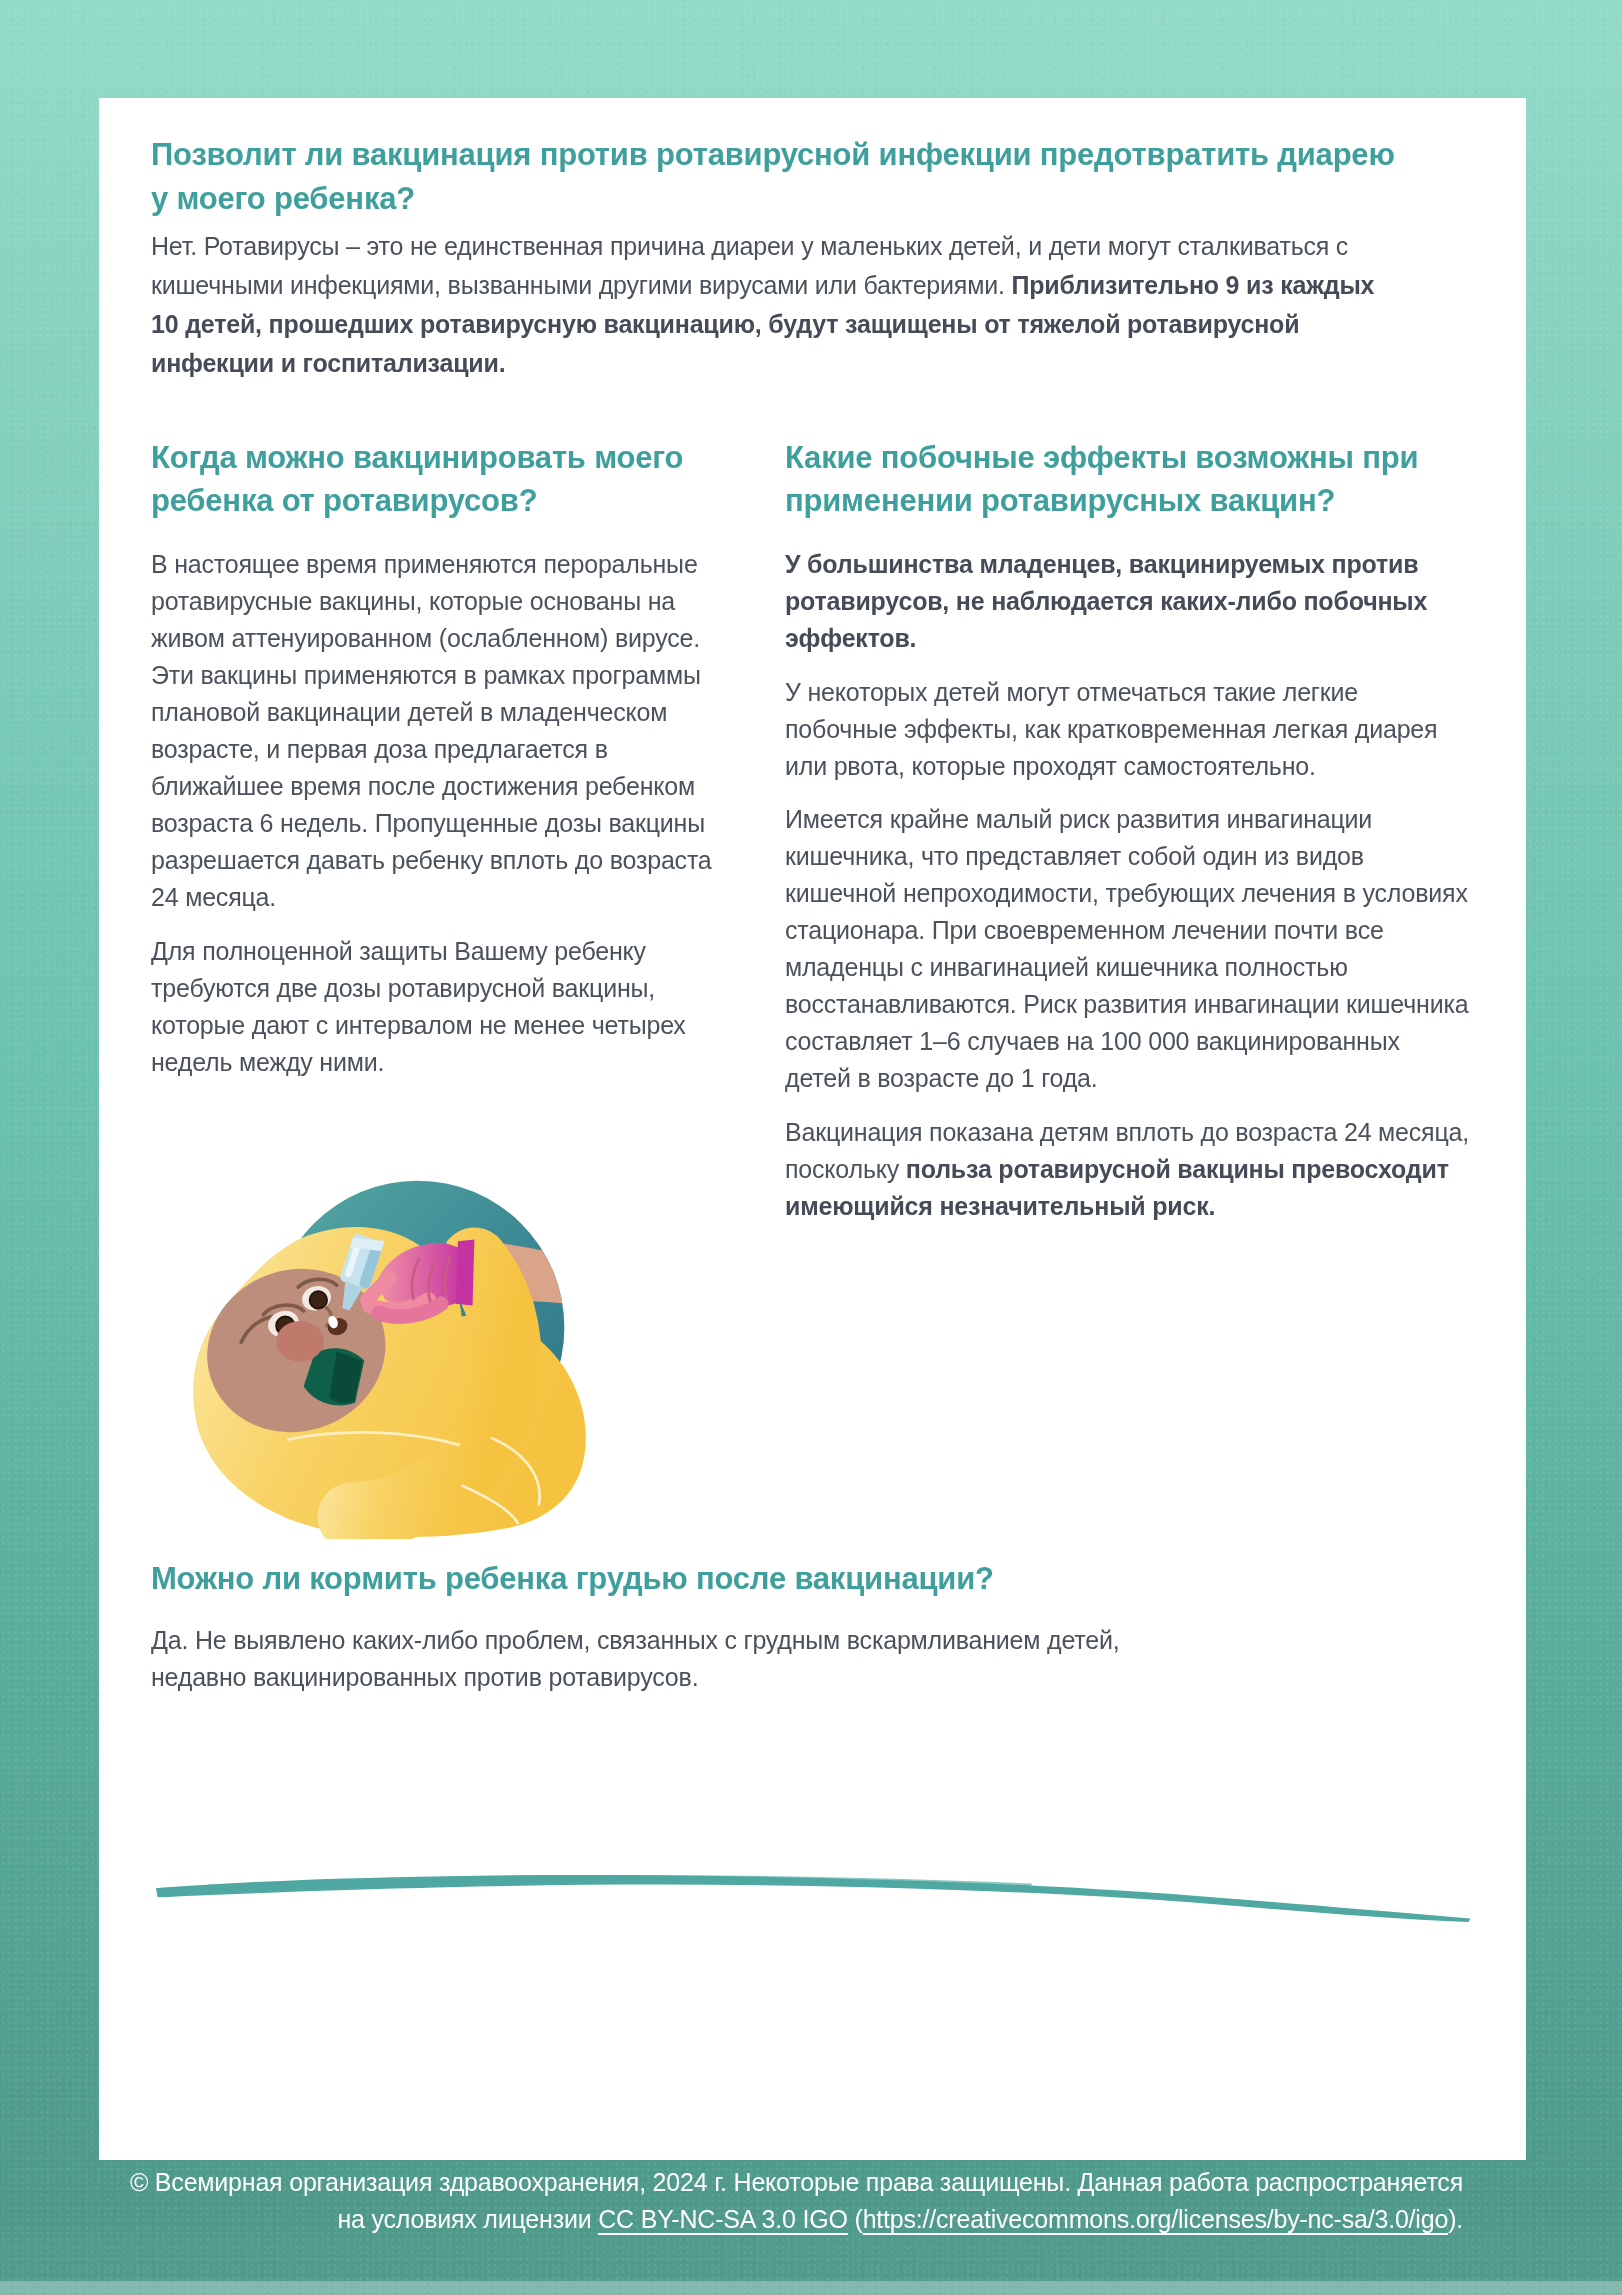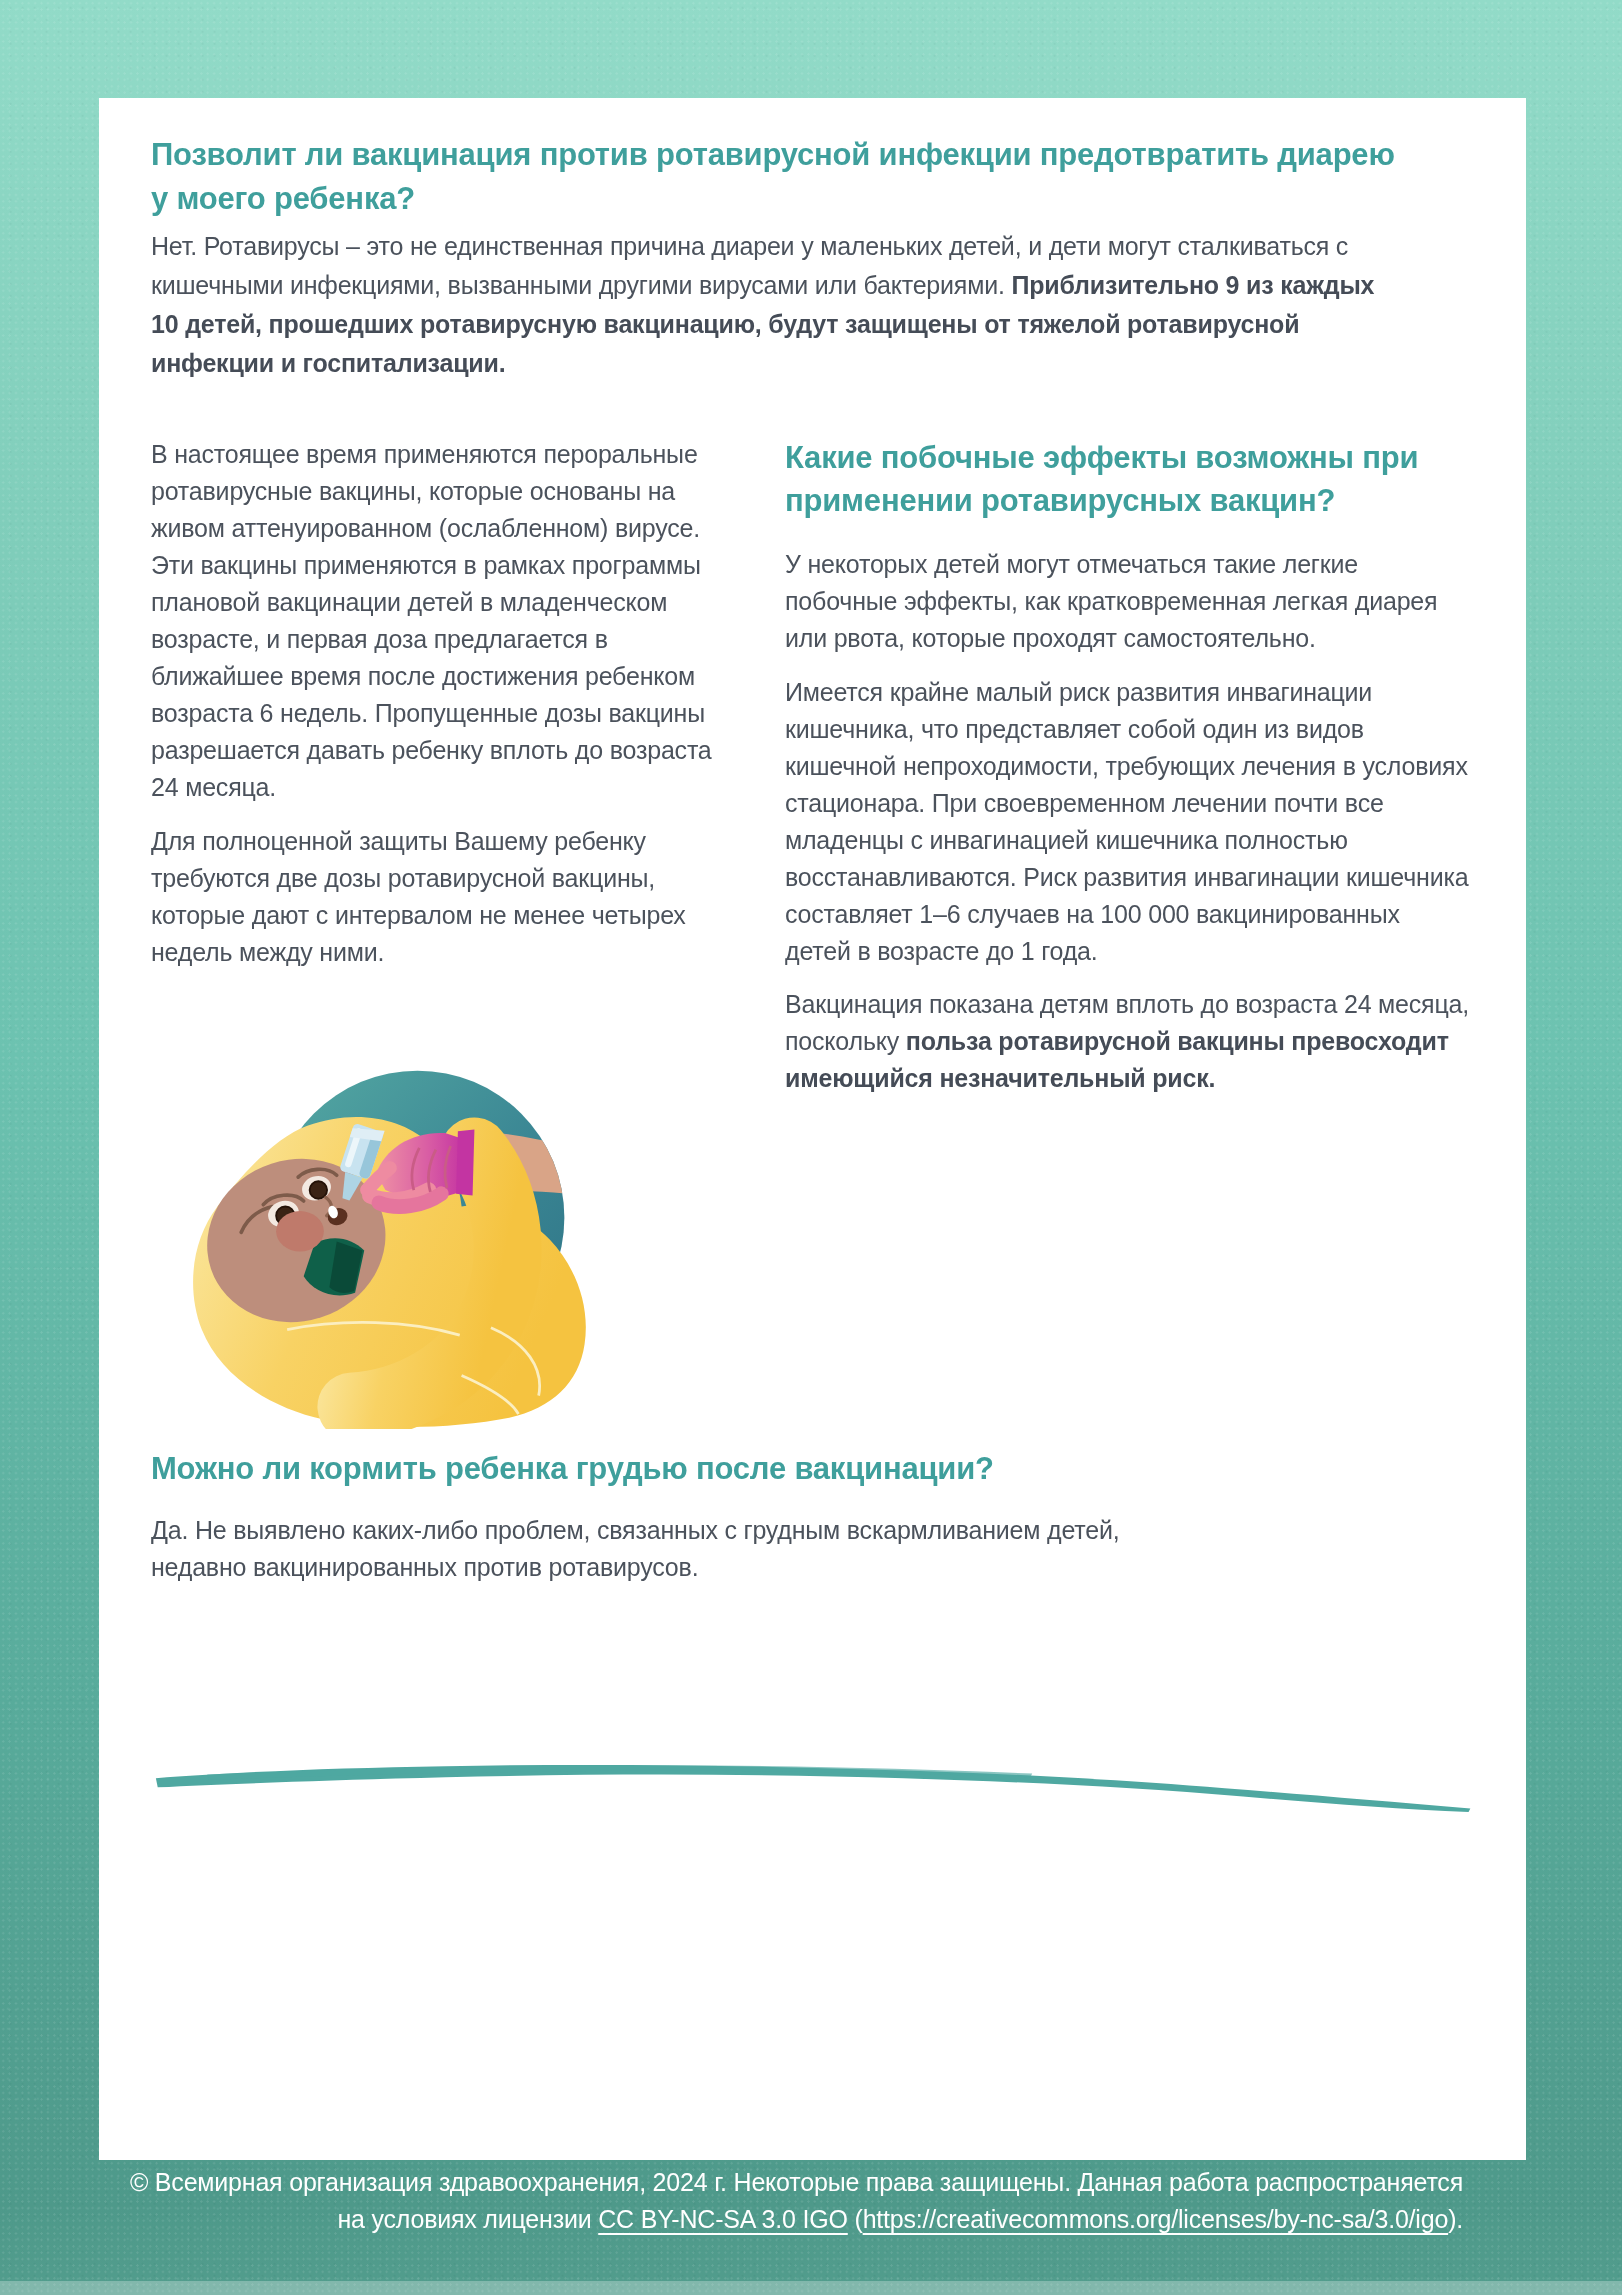--- a/index.html
+++ b/index.html
@@ -80,20 +80,21 @@
 
   <div class="card">
 
     <h1>Позволит ли вакцинация против ротавирусной инфекции предотвратить диарею у моего ребенка?</h1>
 
     <p class="lead"><span>Нет. Ротавирусы – это не единственная причина диареи у маленьких детей, и дети могут сталкиваться с кишечными инфекциями, вызванными другими вирусами или бактериями. </span><strong>Приблизительно 9 из каждых 10 детей, прошедших ротавирусную вакцинацию, будут защищены от тяжелой ротавирусной инфекции и госпитализации.</strong></p>
 
     <div class="columns">
 
       <div class="col-left">
+        <h2>Когда можно вакцинировать моего ребенка от ротавирусов?</h2>
         <p>В настоящее время применяются пероральные ротавирусные вакцины, которые основаны на живом аттенуированном (ослабленном) вирусе. Эти вакцины применяются в рамках программы плановой вакцинации детей в младенческом возрасте, и первая доза предлагается в ближайшее время после достижения ребенком возраста 6 недель. Пропущенные дозы вакцины разрешается давать ребенку вплоть до возраста 24 месяца.</p>
         <p>Для полноценной защиты Вашему ребенку требуются две дозы ротавирусной вакцины, которые дают с интервалом не менее четырех недель между ними.</p>
 
         <svg class="illustration" width="459" height="377" viewBox="0 0 500 410">
           <defs>
             <linearGradient id="gradCircle" x1="0" y1="0" x2="1" y2="1">
               <stop offset="0" stop-color="#55a9a3"></stop>
               <stop offset="0.55" stop-color="#3b8794"></stop>
               <stop offset="1" stop-color="#2e7386"></stop>
             </linearGradient>
@@ -157,20 +158,21 @@
           <path d="M 220,126 C 210,134 202,142 195,150" fill="none" stroke="#ee8ba1" stroke-width="15" stroke-linecap="round"></path>
           <path d="M 252,104 C 244,120 242,136 246,150" fill="none" stroke="#c95c86" stroke-width="3"></path>
           <path d="M 270,106 C 262,122 260,138 264,152" fill="none" stroke="#c95c86" stroke-width="3"></path>
           <path d="M 286,102 C 280,116 278,132 282,148" fill="none" stroke="#c95c86" stroke-width="3"></path>
           <path d="M 294,86 L 312,84 L 310,156 L 292,154 Z" fill="#c334a2"></path>
         </svg>
       </div>
 
       <div class="col-right">
         <h2>Какие побочные эффекты возможны при применении ротавирусных вакцин?</h2>
+        <p class="bold">У большинства младенцев, вакцинируемых против ротавирусов, не наблюдается каких-либо побочных эффектов.</p>
         <p>У некоторых детей могут отмечаться такие легкие побочные эффекты, как кратковременная легкая диарея или рвота, которые проходят самостоятельно.</p>
         <p>Имеется крайне малый риск развития инвагинации кишечника, что представляет собой один из видов кишечной непроходимости, требующих лечения в условиях стационара. При своевременном лечении почти все младенцы с инвагинацией кишечника полностью восстанавливаются. Риск развития инвагинации кишечника составляет 1–6 случаев на 100 000 вакцинированных детей в возрасте до 1 года.</p>
         <p><span>Вакцинация показана детям вплоть до возраста 24 месяца, поскольку </span><strong>польза ротавирусной вакцины превосходит имеющийся незначительный риск.</strong></p>
       </div>
 
     </div>
 
     <div class="q4">
       <h2 class="single">Можно ли кормить ребенка грудью после вакцинации?</h2>
       <p>Да. Не выявлено каких-либо проблем, связанных с грудным вскармливанием детей, недавно вакцинированных против ротавирусов.</p>

